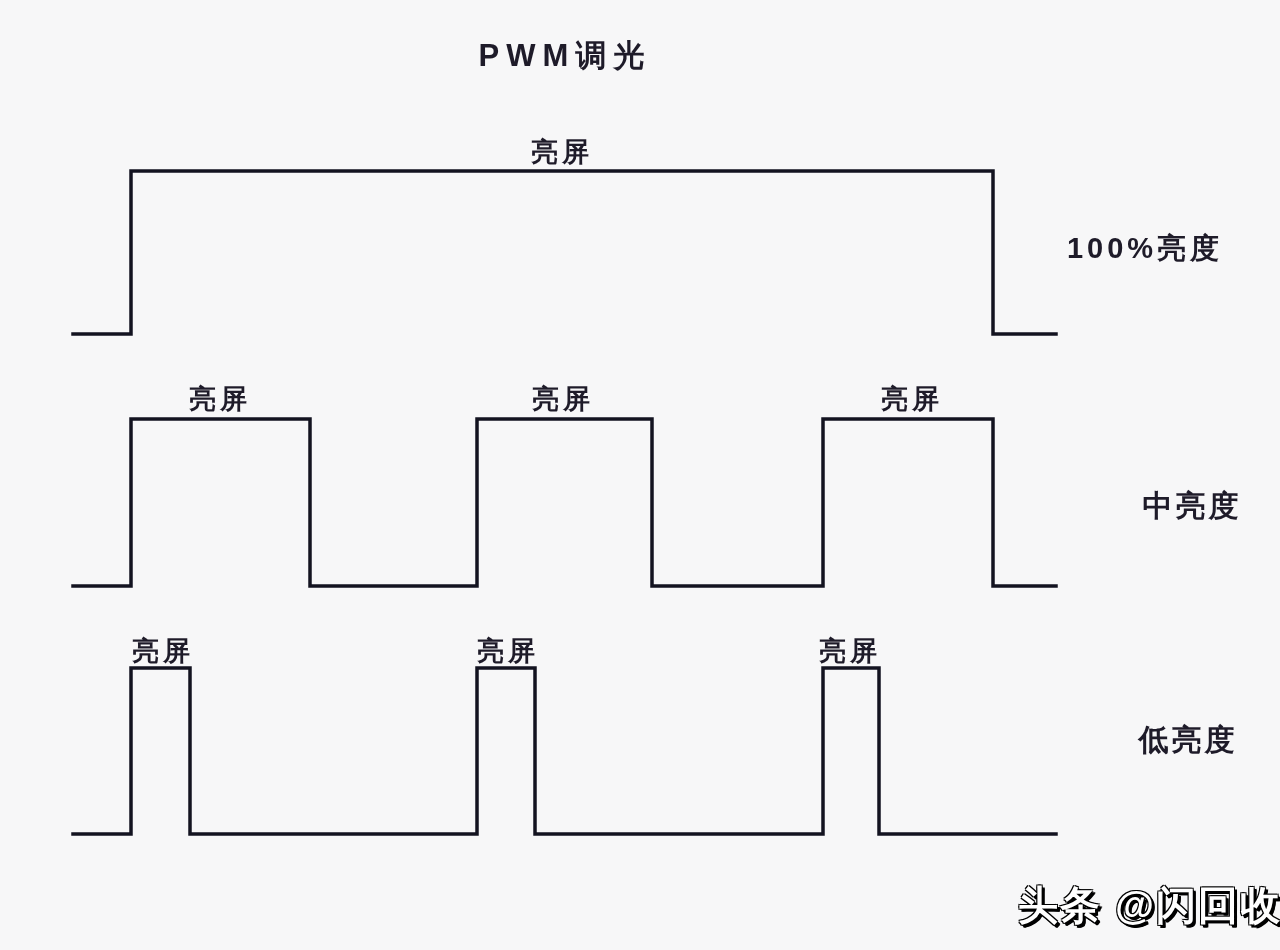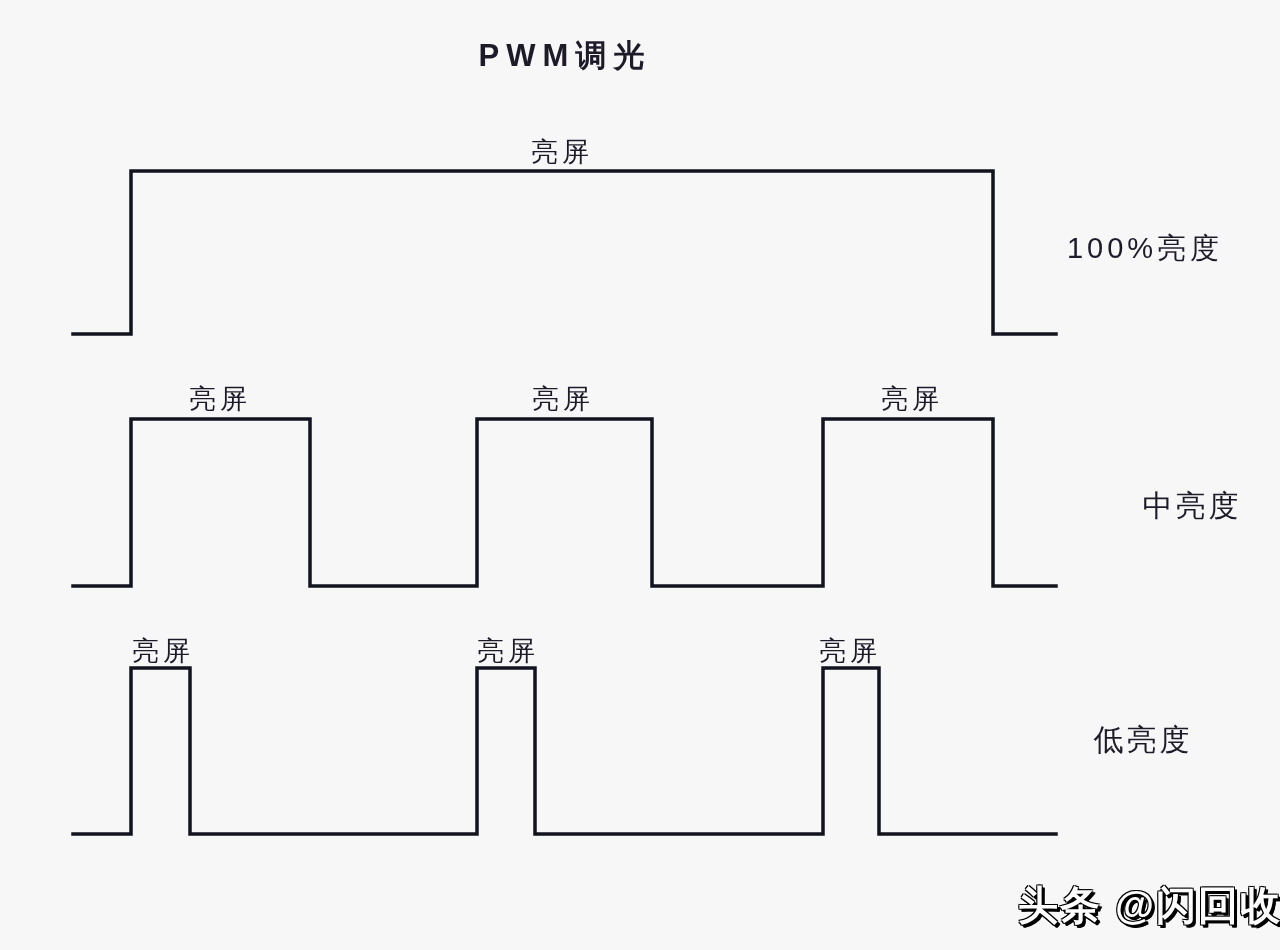--- a/index.html
+++ b/index.html
@@ -9,21 +9,21 @@
     background:#f7f7f8;
     overflow:hidden;
     font-family:"Liberation Sans","DejaVu Sans",sans-serif;
   }
   svg.wave{position:absolute;left:0;top:0;}
   .lbl{
     position:absolute;
     transform:translate(-50%,-50%);
     white-space:nowrap;
     color:#1e1b29;
-    font-weight:400;
+    font-weight:700;
   }
   .title{font-size:31px;letter-spacing:7px;font-weight:700;}
   .screen-on{font-size:27px;letter-spacing:4px;}
   .row-label{font-size:30px;letter-spacing:3px;text-align:right;}
   .row-label-100{font-size:29px;letter-spacing:4px;}
   .watermark{
     font-size:40px;
     font-weight:700;
     color:#ffffff;
     letter-spacing:2px;
@@ -54,17 +54,17 @@
   <div class="lbl row-label row-label-100" style="left:1145px;top:249px;">100%亮度</div>
 
   <div class="lbl screen-on" style="left:220px;top:399px;">亮屏</div>
   <div class="lbl screen-on" style="left:563px;top:399px;">亮屏</div>
   <div class="lbl screen-on" style="left:912px;top:399px;">亮屏</div>
   <div class="lbl row-label" style="left:1192px;top:506px;">中亮度</div>
 
   <div class="lbl screen-on" style="left:163px;top:651px;">亮屏</div>
   <div class="lbl screen-on" style="left:508px;top:651px;">亮屏</div>
   <div class="lbl screen-on" style="left:850px;top:651px;">亮屏</div>
-  <div class="lbl row-label" style="left:1143px;top:740px;">低亮度</div>
+  <div class="lbl row-label" style="left:1188px;top:740px;">低亮度</div>
 
   <div class="lbl watermark" style="left:1150px;top:905px;">头条 @闪回收</div>
 
 </div>
 
 </body></html>

